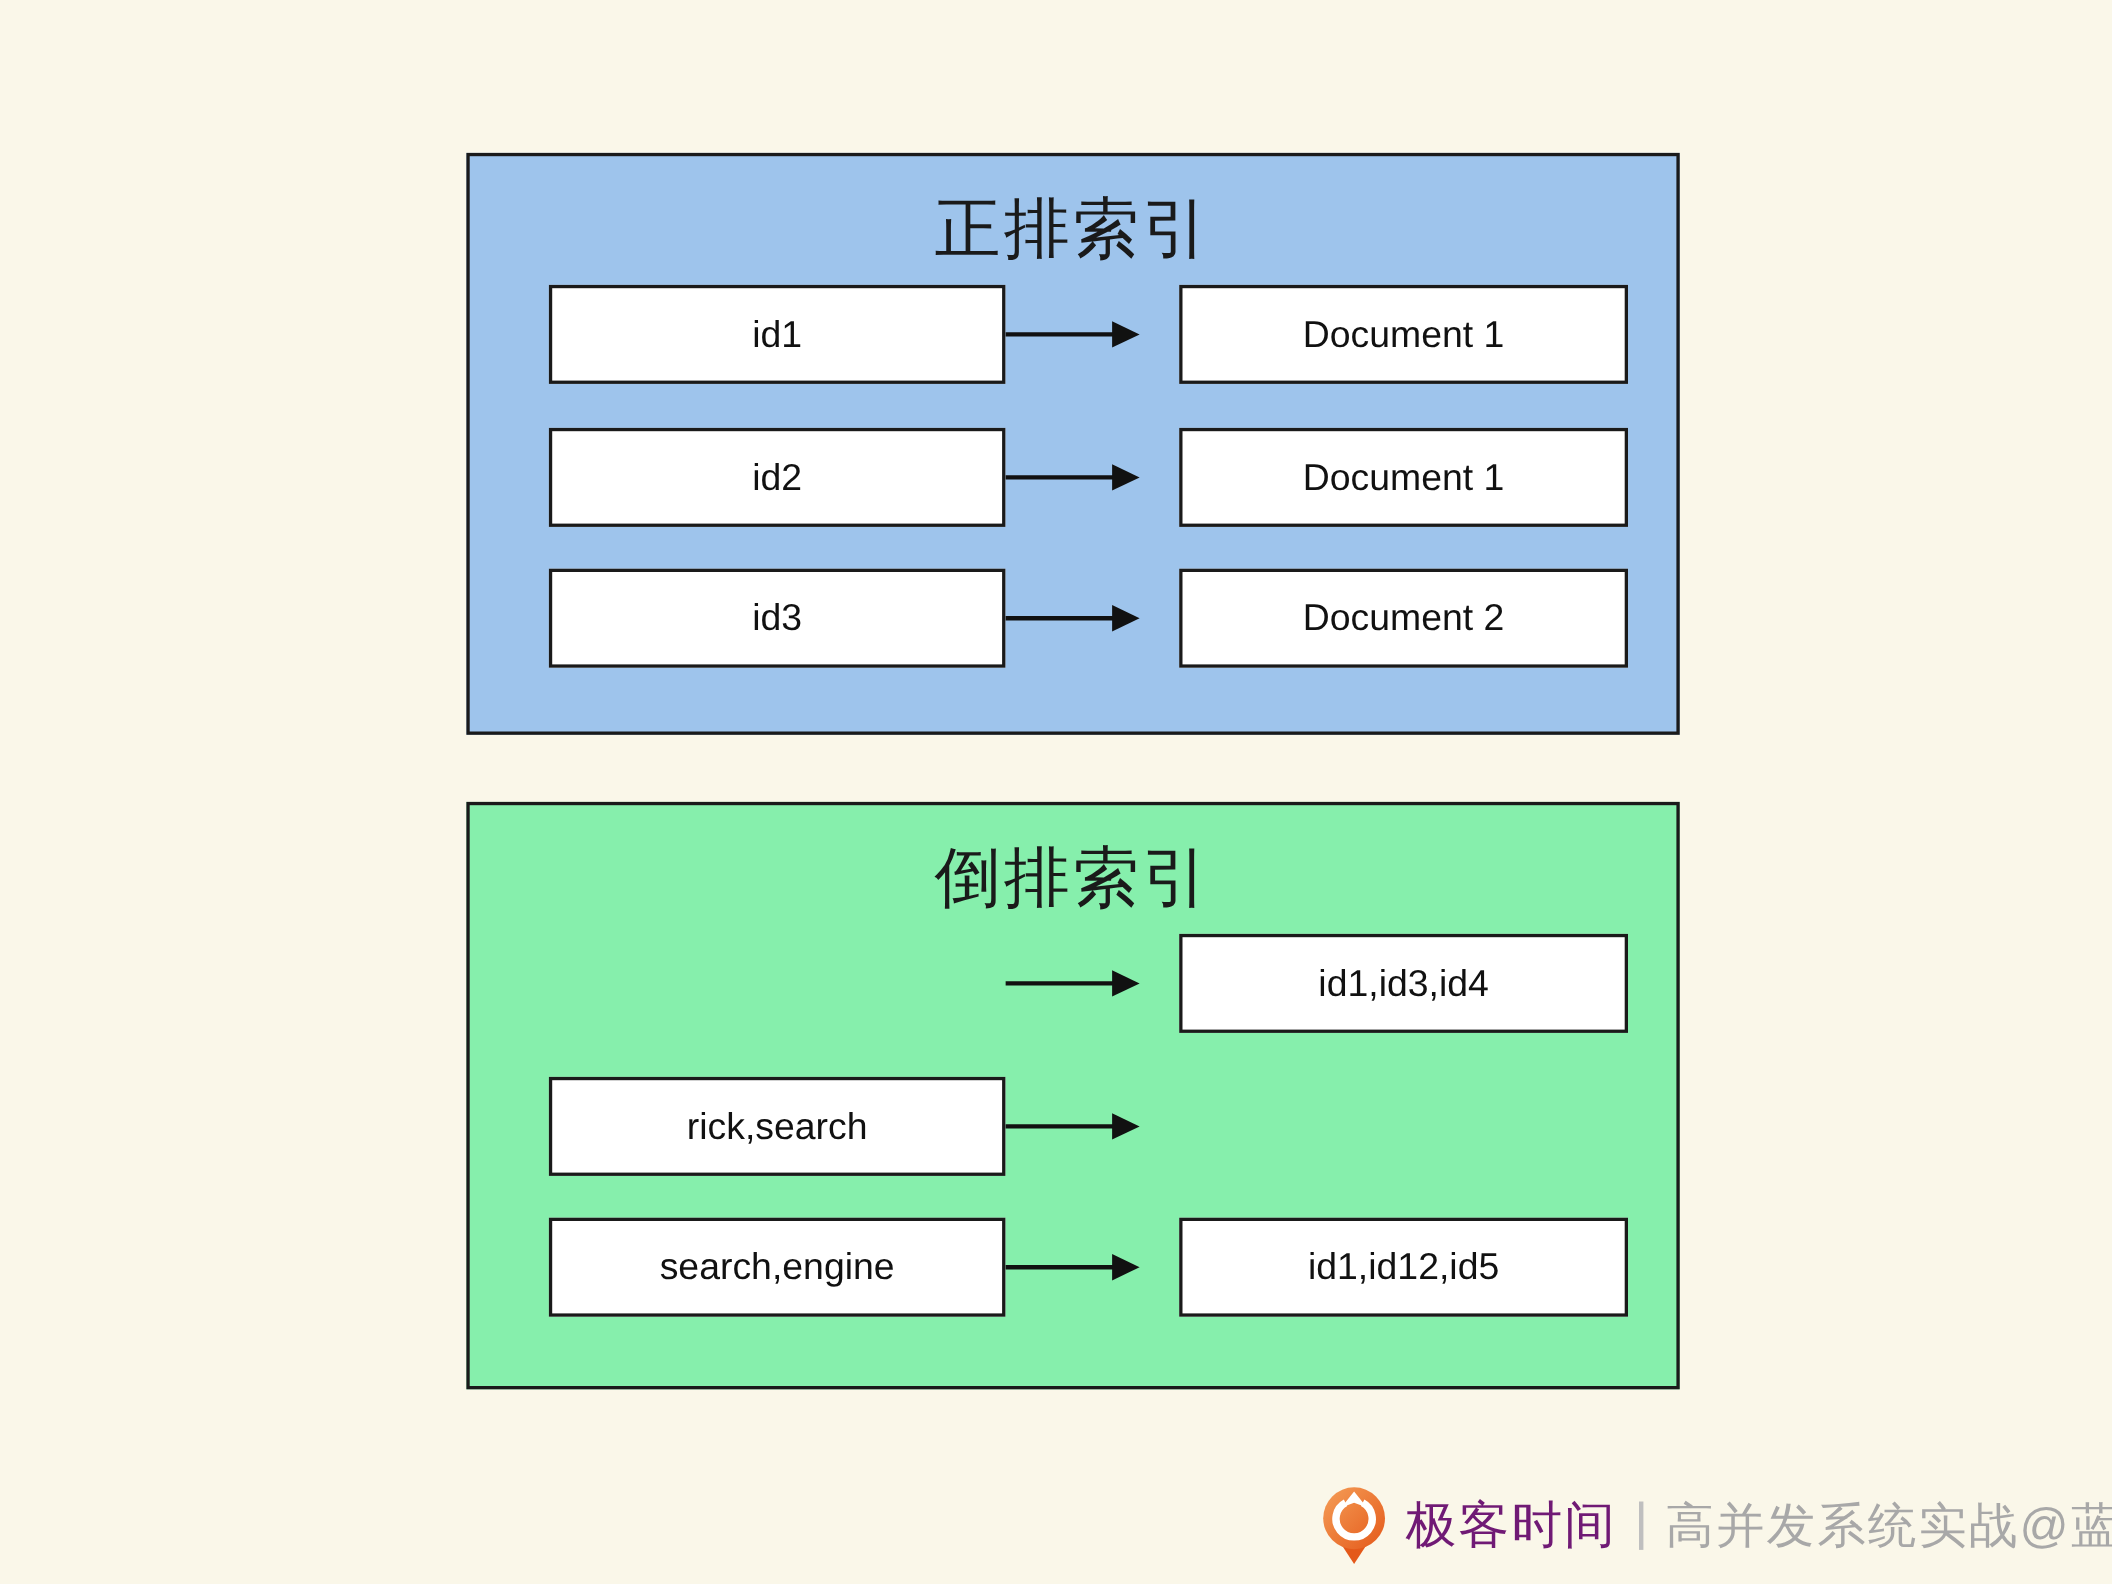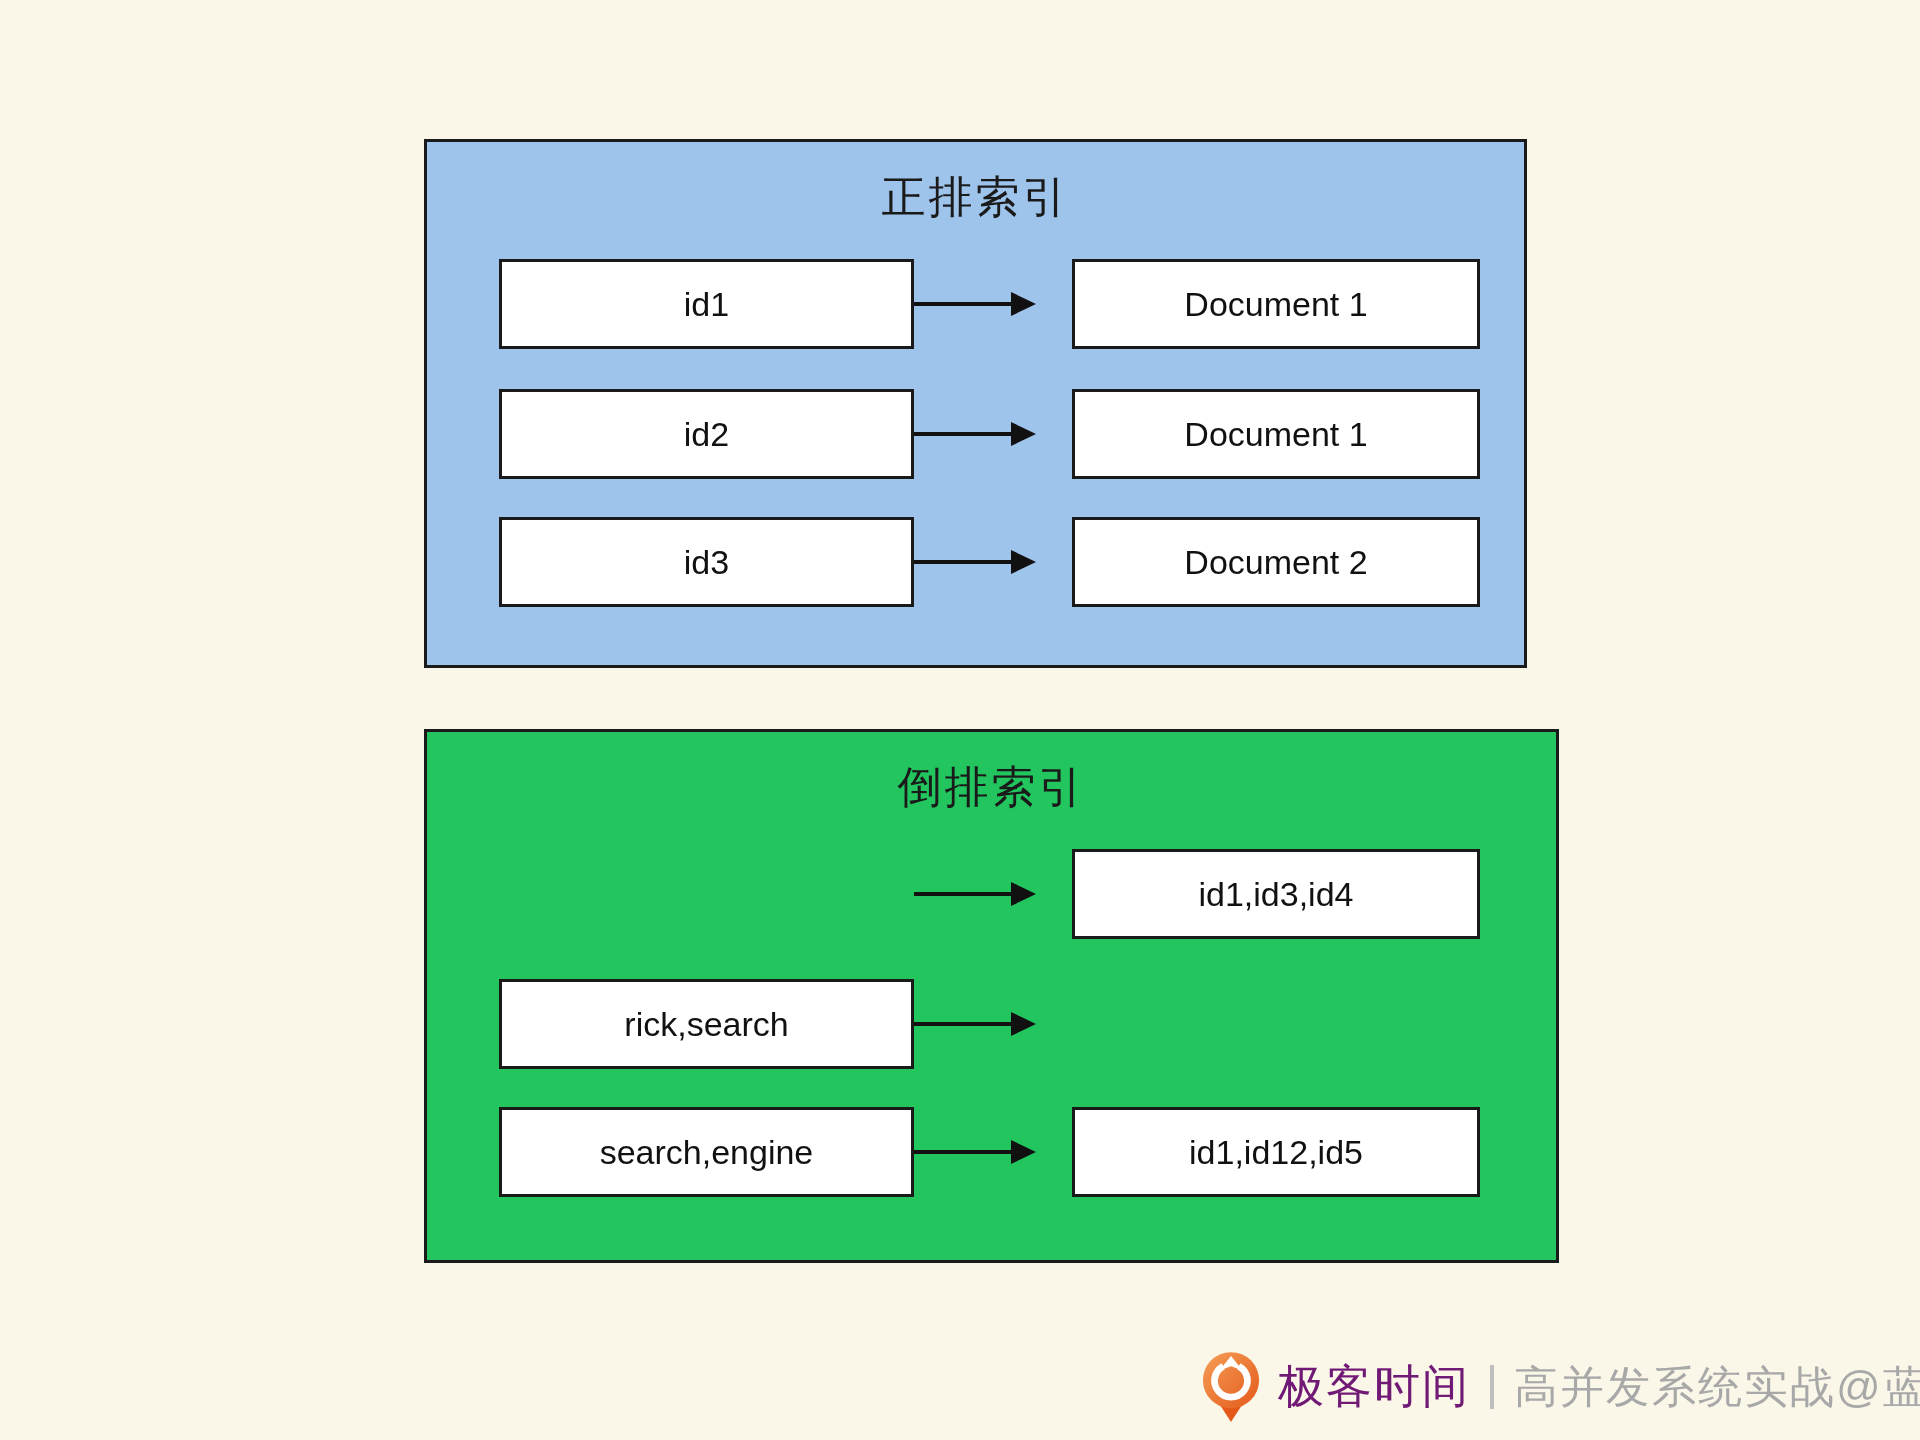--- a/index.html
+++ b/index.html
@@ -23,30 +23,29 @@
     border: 3px solid #1a1a1a;
   }
   .panel-forward {
     top: 139px;
     height: 523px;
     background: #9EC4EC;
   }
   .panel-inverted {
     top: 729px;
     height: 528px;
-    background: #22c55e;
-    padding-left: 32px;
+    background: #86efac;
   }
   .panel-title {
     position: absolute;
     top: 26px;
     left: 0;
     width: 100%;
     text-align: center;
-    font-size: 44px;
+    font-size: 60px;
     font-weight: 500;
     letter-spacing: 3px;
     color: #1a1a1a;
   }
   .box {
     position: absolute;
     background: #ffffff;
     border: 3px solid #1a1a1a;
     height: 84px;
     display: flex;

